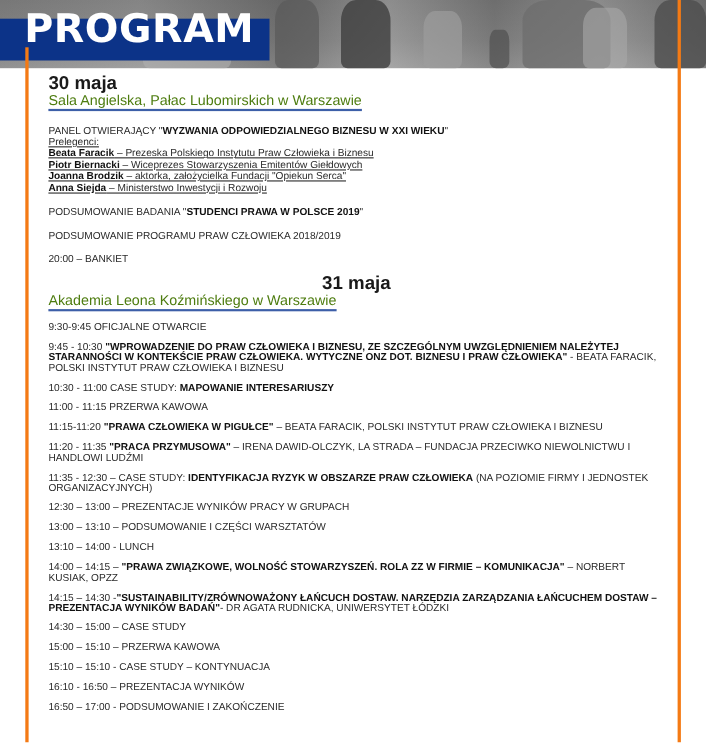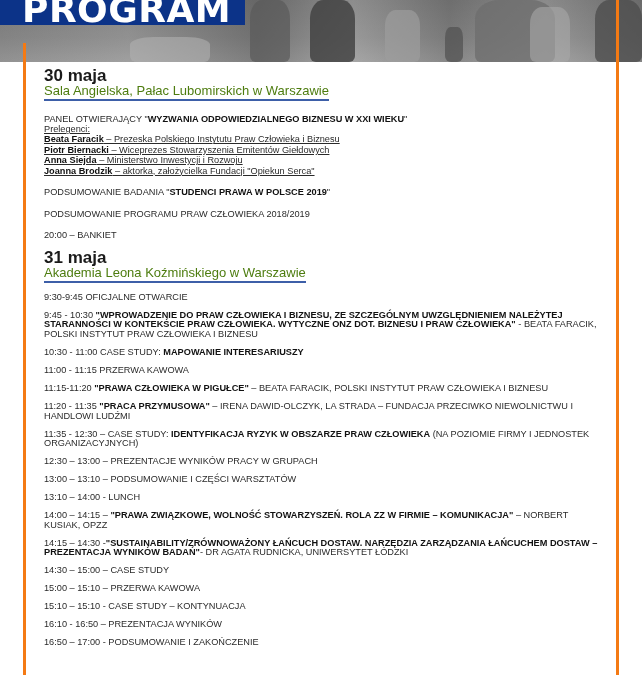--- a/index.html
+++ b/index.html
@@ -10,21 +10,21 @@
     color: #2a2a2a;
   }
   .hero {
     position: absolute; left: 0; top: 0; width: 642px; height: 62px;
     background:
       linear-gradient(90deg, rgba(0,0,0,0.05) 0%, rgba(255,255,255,0.06) 20%, rgba(0,0,0,0.18) 40%, rgba(255,255,255,0.12) 55%, rgba(0,0,0,0.12) 70%, rgba(255,255,255,0.1) 85%, rgba(0,0,0,0.15) 100%),
       linear-gradient(180deg, #7d7d7d 0%, #8a8a8a 60%, #9a9a9a 100%);
   }
   .hero .fig { position: absolute; bottom: 0; border-radius: 30% 30% 6px 6px; }
   .hero-banner {
-    position: absolute; left: 0; top: 0; width: 245px; height: 25px;
+    position: absolute; left: 0; top: 17px; width: 245px; height: 38px;
     background: #0c3388;
   }
   .hero-title {
     position: absolute; left: 22px; top: -14px;
     font-family: "DejaVu Sans", sans-serif; font-weight: bold;
     font-size: 36px; letter-spacing: 0.5px; color: #ffffff; line-height: 48px;
   }
   .vline {
     position: absolute; width: 3px; background: #f47a14;
   }
@@ -71,31 +71,31 @@
   <section>
     <div class="day-title">30 maja</div>
     <div class="venue">Sala Angielska, Pałac Lubomirskich w Warszawie</div>
 
     <div class="block" style="margin-top:13px;"><span>PANEL OTWIERAJĄCY "</span><b>WYZWANIA ODPOWIEDZIALNEGO BIZNESU W XXI WIEKU</b><span>"</span></div>
 
     <div class="speakers">
       <div>Prelegenci:</div>
       <div><b>Beata Faracik</b><span> – Prezeska Polskiego Instytutu Praw Człowieka i Biznesu</span></div>
       <div><b>Piotr Biernacki</b><span> – Wiceprezes Stowarzyszenia Emitentów Giełdowych</span></div>
+      <div><b>Joanna Brodzik</b><span> – aktorka, założycielka Fundacji "Opiekun Serca"</span></div>
       <div><b>Anna Siejda</b><span> – Ministerstwo Inwestycji i Rozwoju</span></div>
-      <div><b>Joanna Brodzik</b><span> – aktorka, założycielka Fundacji "Opiekun Serca"</span></div>
     </div>
 
     <div class="item" style="margin-top:12px;"><span>PODSUMOWANIE BADANIA "</span><b>STUDENCI PRAWA W POLSCE 2019</b><span>"</span></div>
     <div class="item" style="margin-top:12px;"><span>PODSUMOWANIE PROGRAMU PRAW CZŁOWIEKA 2018/2019</span></div>
     <div class="item" style="margin-top:12px;"><span>20:00 – BANKIET</span></div>
   </section>
 
   <section class="day2">
-    <div class="day-title" style="margin-top:10px;">31 maja</div>
+    <div class="day-title" style="margin-top:10px;text-align:center;">31 maja</div>
     <div class="venue">Akademia Leona Koźmińskiego w Warszawie</div>
 
     <div class="item" style="margin-top:10px;"><span>9:30-9:45 OFICJALNE OTWARCIE</span></div>
     <div class="item"><span>9:45 - 10:30 </span><b>"WPROWADZENIE DO PRAW CZŁOWIEKA I BIZNESU, ZE SZCZEGÓLNYM UWZGLĘDNIENIEM NALEŻYTEJ STARANNOŚCI W KONTEKŚCIE PRAW CZŁOWIEKA. WYTYCZNE ONZ DOT. BIZNESU I PRAW CZŁOWIEKA"</b><span>  - BEATA FARACIK, POLSKI INSTYTUT PRAW CZŁOWIEKA I BIZNESU</span></div>
     <div class="item"><span>10:30 - 11:00 CASE STUDY: </span><b>MAPOWANIE INTERESARIUSZY</b></div>
     <div class="item"><span>11:00 - 11:15 PRZERWA KAWOWA</span></div>
     <div class="item"><span>11:15-11:20 </span><b>"PRAWA CZŁOWIEKA W PIGUŁCE"</b><span> – BEATA FARACIK, POLSKI INSTYTUT PRAW CZŁOWIEKA I BIZNESU</span></div>
     <div class="item"><span>11:20 - 11:35 </span><b>"PRACA PRZYMUSOWA"</b><span> – IRENA DAWID-OLCZYK, LA STRADA – FUNDACJA PRZECIWKO NIEWOLNICTWU I HANDLOWI LUDŹMI</span></div>
     <div class="item"><span>11:35 - 12:30 – CASE STUDY: </span><b>IDENTYFIKACJA RYZYK W OBSZARZE PRAW CZŁOWIEKA</b><span> (NA POZIOMIE FIRMY I JEDNOSTEK ORGANIZACYJNYCH)</span></div>
     <div class="item"><span>12:30 – 13:00  – PREZENTACJE WYNIKÓW PRACY W GRUPACH</span></div>

